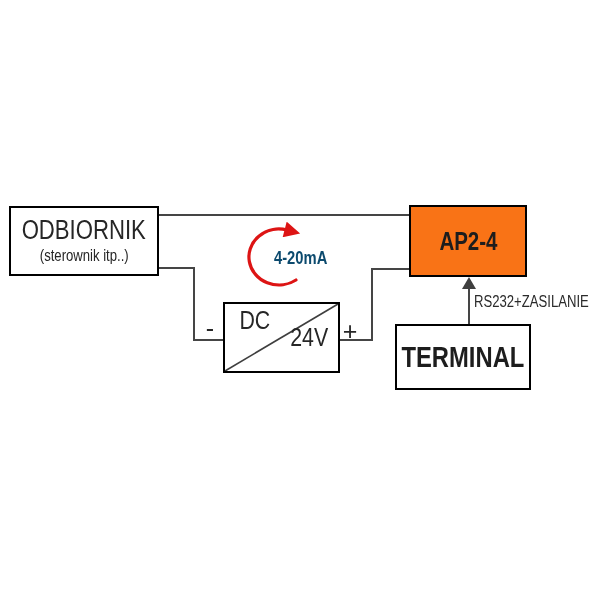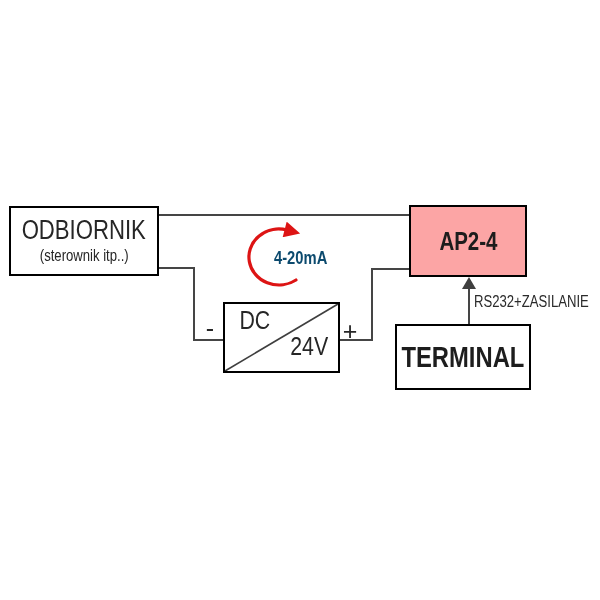--- a/index.html
+++ b/index.html
@@ -43,29 +43,29 @@
     left: 9px; top: 206px; width: 150px; height: 70px;
     display: flex; flex-direction: column;
     align-items: center; justify-content: center;
     text-align: center;
   }
   #odbiornik-title   { font-size: 27px; line-height: 30px; }
   #odbiornik-subtitle{ font-size: 16px; line-height: 22px; }
 
   #box-ap24 {
     left: 409px; top: 205px; width: 118px; height: 72px;
-    background: #fca5a5;
+    background: #f97316;
     display: flex; align-items: center; justify-content: center;
   }
   #ap24-label { font-size: 25px; font-weight: bold; color: #1d1d1d; }
 
   #box-dc { left: 223px; top: 302px; width: 117px; height: 71px; }
   #dc-diagonal-svg { position: absolute; left: 0; top: 0; width: 100%; height: 100%; }
   #dc-label   { position: absolute; left: 11px; top: 1px;  font-size: 26px; }
-  #dc-voltage { position: absolute; right: 6px; bottom: 9px; font-size: 26px; }
+  #dc-voltage { position: absolute; right: 6px; bottom: 18px; font-size: 26px; }
 
   #box-terminal {
     left: 395px; top: 324px; width: 136px; height: 66px;
     display: flex; align-items: center; justify-content: center;
   }
   #terminal-label { font-size: 29px; font-weight: bold; color: #1d1d1d; }
 
   
   #wire-top        { left: 159px; top: 214px; width: 250px; height: 2px; }
   #wire-odb-stub   { left: 159px; top: 267px; width: 36px;  height: 2px; }

